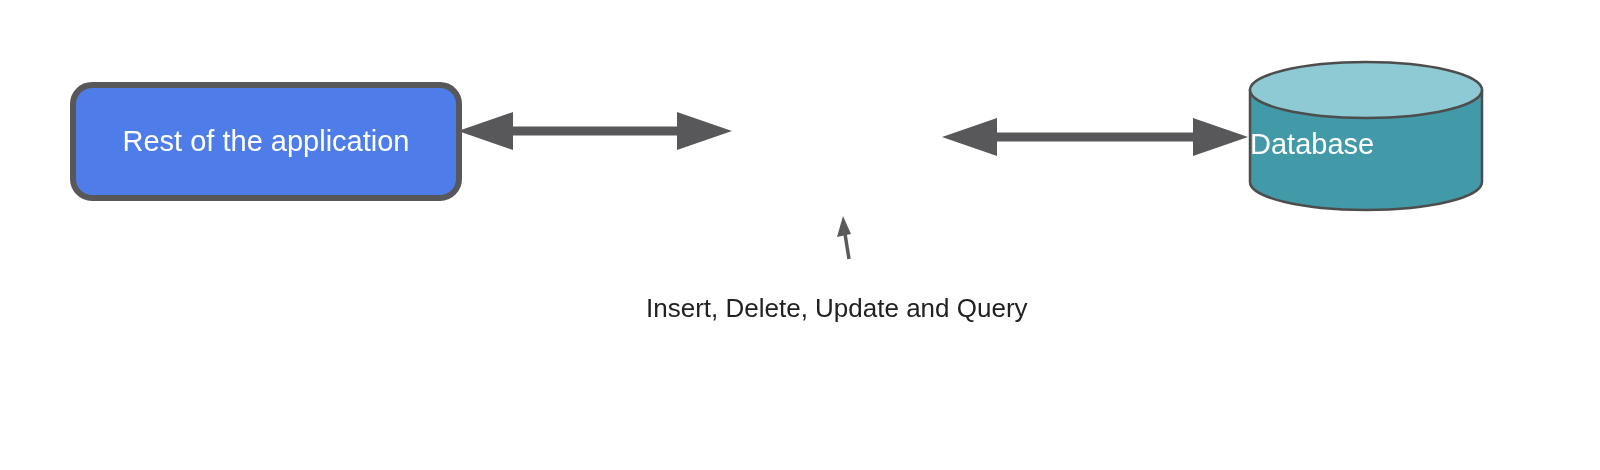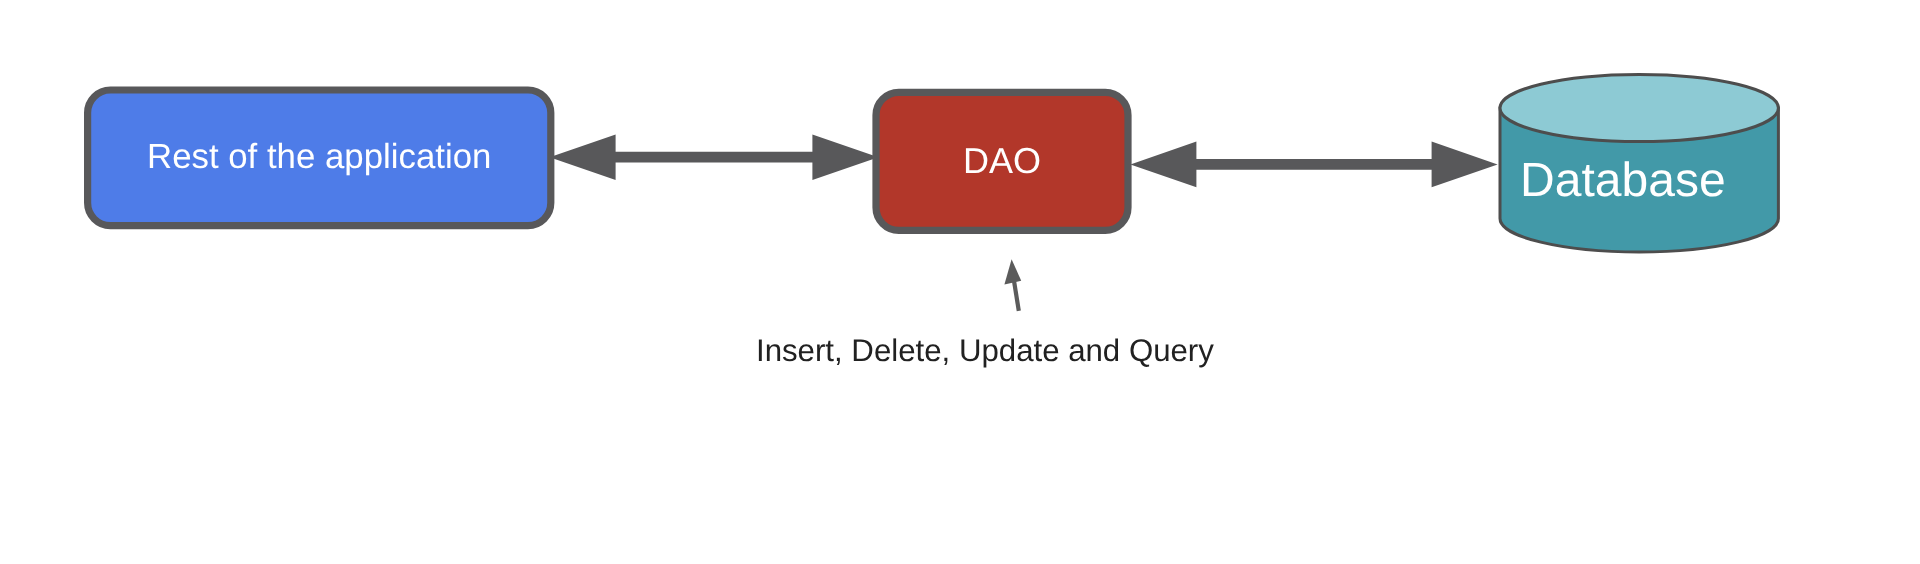--- a/index.html
+++ b/index.html
@@ -17,20 +17,21 @@
   }
   .node {
     position: absolute;
     box-sizing: border-box;
     display: flex;
     align-items: center;
     justify-content: center;
     border: 6px solid #58585a;
     border-radius: 22px;
     color: #ffffff;
+    margin-top: 10px;
   }
   .node-app {
     left: 70px;
     top: 72px;
     width: 392px;
     height: 119px;
     background: #4e7ce8;
     font-size: 29px;
   }
   .node-dao {
@@ -46,34 +47,34 @@
     left: 0;
     top: 0;
     width: 1600px;
     height: 470px;
   }
   .db-label {
     position: absolute;
     left: 1250px;
     top: 128px;
     width: 188px;
-    text-align: right;
+    text-align: left;
     color: #ffffff;
-    font-size: 40px;
+    font-size: 29px;
   }
   .annotation {
     position: absolute;
     left: 630px;
     top: 269px;
     color: #212121;
     font-size: 26px;
     line-height: 47px;
     white-space: nowrap;
   }
-  .annotation div { margin: 0; }
+  .annotation div { margin: 16px; }
 </style>
 </head>
 <body>
 
 <div class="canvas">
 
   <svg class="overlay" viewBox="0 0 1600 470" xmlns="http://www.w3.org/2000/svg">
 
     <polygon points="458,131 513,112 513,126.5 677,126.5 677,112 732,131 677,150 677,135.5 513,135.5 513,150" fill="#58585a"></polygon>
 
@@ -84,23 +85,20 @@
     <ellipse stroke="#4d4d4d" stroke-width="2.5" cx="1366" cy="90" rx="116" ry="28" fill="#8dcad4"></ellipse>
 
     <line x1="849" y1="259" x2="845" y2="234" stroke="#5b5b5b" stroke-width="3.5"></line>
     <polygon points="843,216 837,237 851,234" fill="#5b5b5b"></polygon>
   </svg>
 
   <div class="node node-app">
     <span>Rest of the application</span>
   </div>
 
-  <div class="node node-dao">
-    <span>DAO</span>
-  </div>
 
   <div class="db-label">Database</div>
 
   <div class="annotation">
     <div>Insert, Delete, Update and Query</div>
   </div>
 
 </div>
 
 </body></html>

